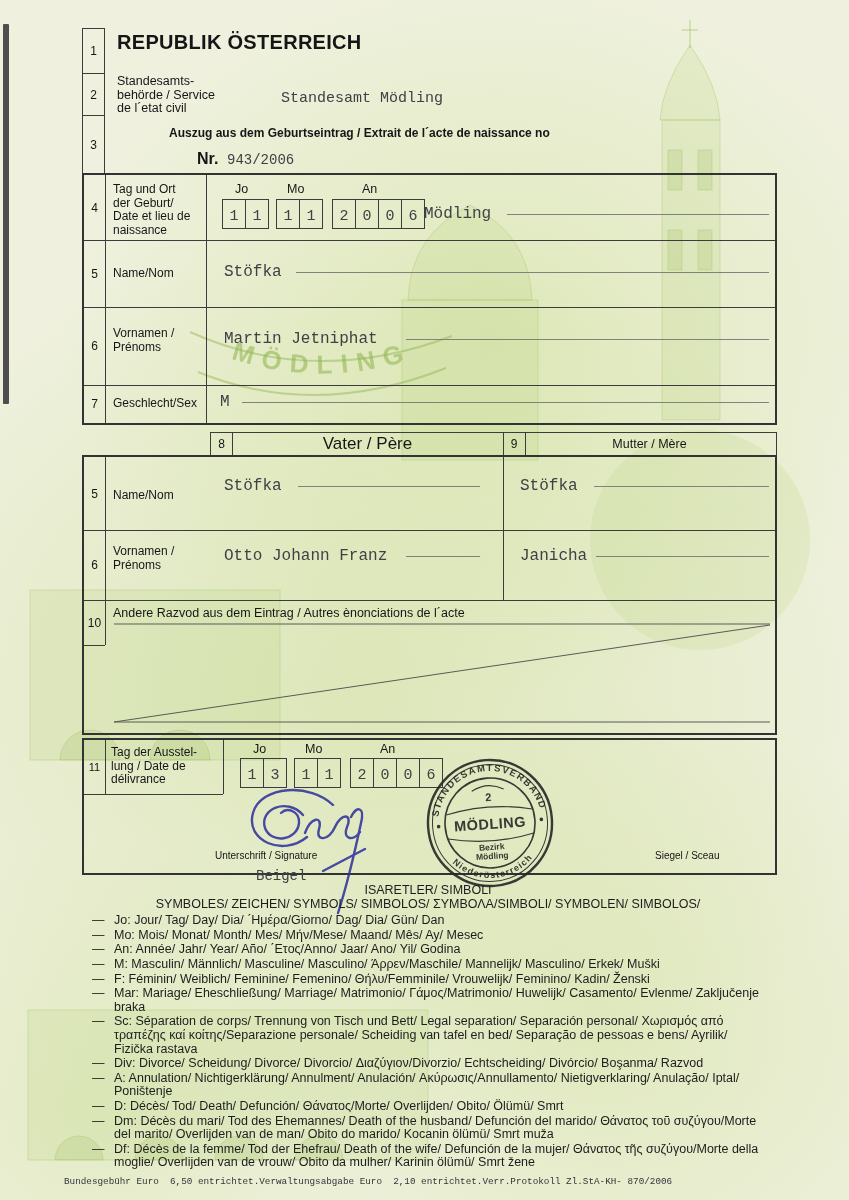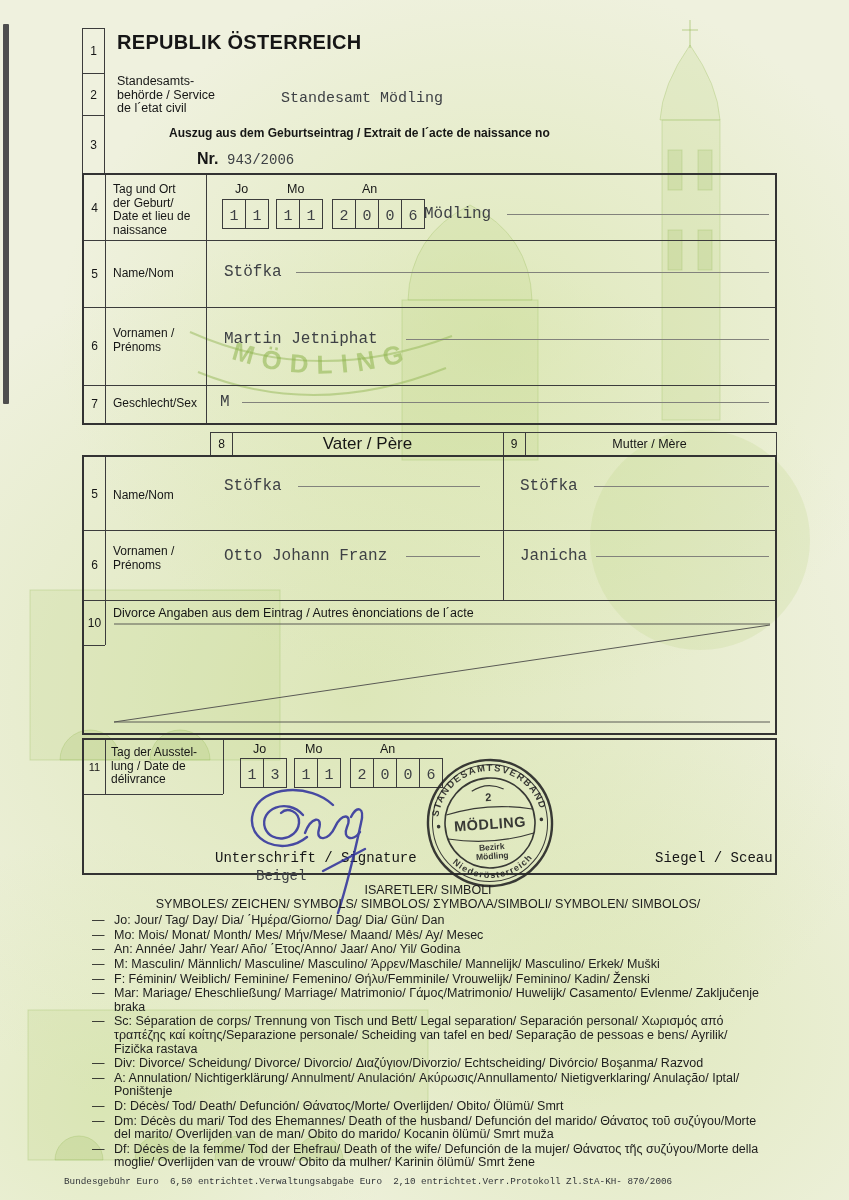--- a/index.html
+++ b/index.html
@@ -40,21 +40,21 @@
   .hline{position:absolute;height:1px;background:#3c3c3c;}
   .cellnum{position:absolute;display:flex;align-items:center;justify-content:center;font-size:12px;}
   .lbl{position:absolute;font-size:12px;line-height:13.5px;}
   .typed{position:absolute;font-family:"Liberation Mono","DejaVu Sans Mono",monospace;font-size:16px;color:#3e4145;white-space:pre;}
   .rule{position:absolute;height:1px;background:#82827c;}
   
   .dgroup{position:absolute;display:flex;}
   .dbox{box-sizing:border-box;width:24px;height:30px;border:1px solid #3c3c3c;display:flex;align-items:flex-end;justify-content:center;font-family:"Liberation Mono","DejaVu Sans Mono",monospace;font-size:15px;color:#3e4145;padding-bottom:3px;}
   .dbox + .dbox{border-left:1px solid #3c3c3c;margin-left:-1px;}
   .dlab{position:absolute;font-size:12.5px;}
-  .caption{position:absolute;font-size:14px;font-family:Liberation Mono, monospace;}
+  .caption{position:absolute;font-size:10px;}
   
   .legend{left:92px;top:884px;width:672px;font-size:12.5px;line-height:13.6px;color:#1d1d1d;}
   .legend-title{text-align:center;}
   .legend-item{display:flex;margin-top:1px;}
   .legend-item .dash{width:22px;flex:none;}
   .legend-item .txt{flex:1;}
   .footer{left:64px;top:1176px;font-size:9.3px;white-space:pre;color:#33363a;}
   svg{display:block;}
   .wm{left:0;top:0;pointer-events:none;}
 </style>
@@ -208,21 +208,21 @@
     <div class="lbl" style="left:29px;top:88px;">
       <div>Vornamen /</div>
       <div>Prénoms</div>
     </div>
     <div class="typed" style="left:140px;top:90px;">Otto Johann Franz</div>
     <div class="rule" style="left:322px;top:99px;width:74px;"></div>
     <div class="typed" style="left:436px;top:90px;">Janicha</div>
     <div class="rule" style="left:512px;top:99px;width:173px;"></div>
 
     <div class="cellnum" style="left:0;top:143px;width:21px;height:45px;">10</div>
-    <div class="lbl" style="left:29px;top:150px;font-size:12.5px;">Divorce Angaben aus dem Eintrag / Autres ènonciations de l´acte</div>
+    <div class="lbl" style="left:29px;top:150px;font-size:12.5px;">Andere Razvod aus dem Eintrag / Autres ènonciations de l´acte</div>
     <svg class="abs" style="left:0;top:0;" width="691" height="276" viewBox="0 0 691 276">
       <line x1="30" y1="167" x2="686" y2="167" stroke="#5a5a55" stroke-width="1"></line>
       <line x1="30" y1="265" x2="686" y2="168" stroke="#5a5a55" stroke-width="1"></line>
       <line x1="30" y1="265" x2="686" y2="265" stroke="#5a5a55" stroke-width="1"></line>
     </svg>
   </div>
 
   <div class="abs tbl t3">
     <div class="vline" style="left:21px;top:0;height:54px;"></div>
     <div class="vline" style="left:139px;top:0;height:54px;"></div>

